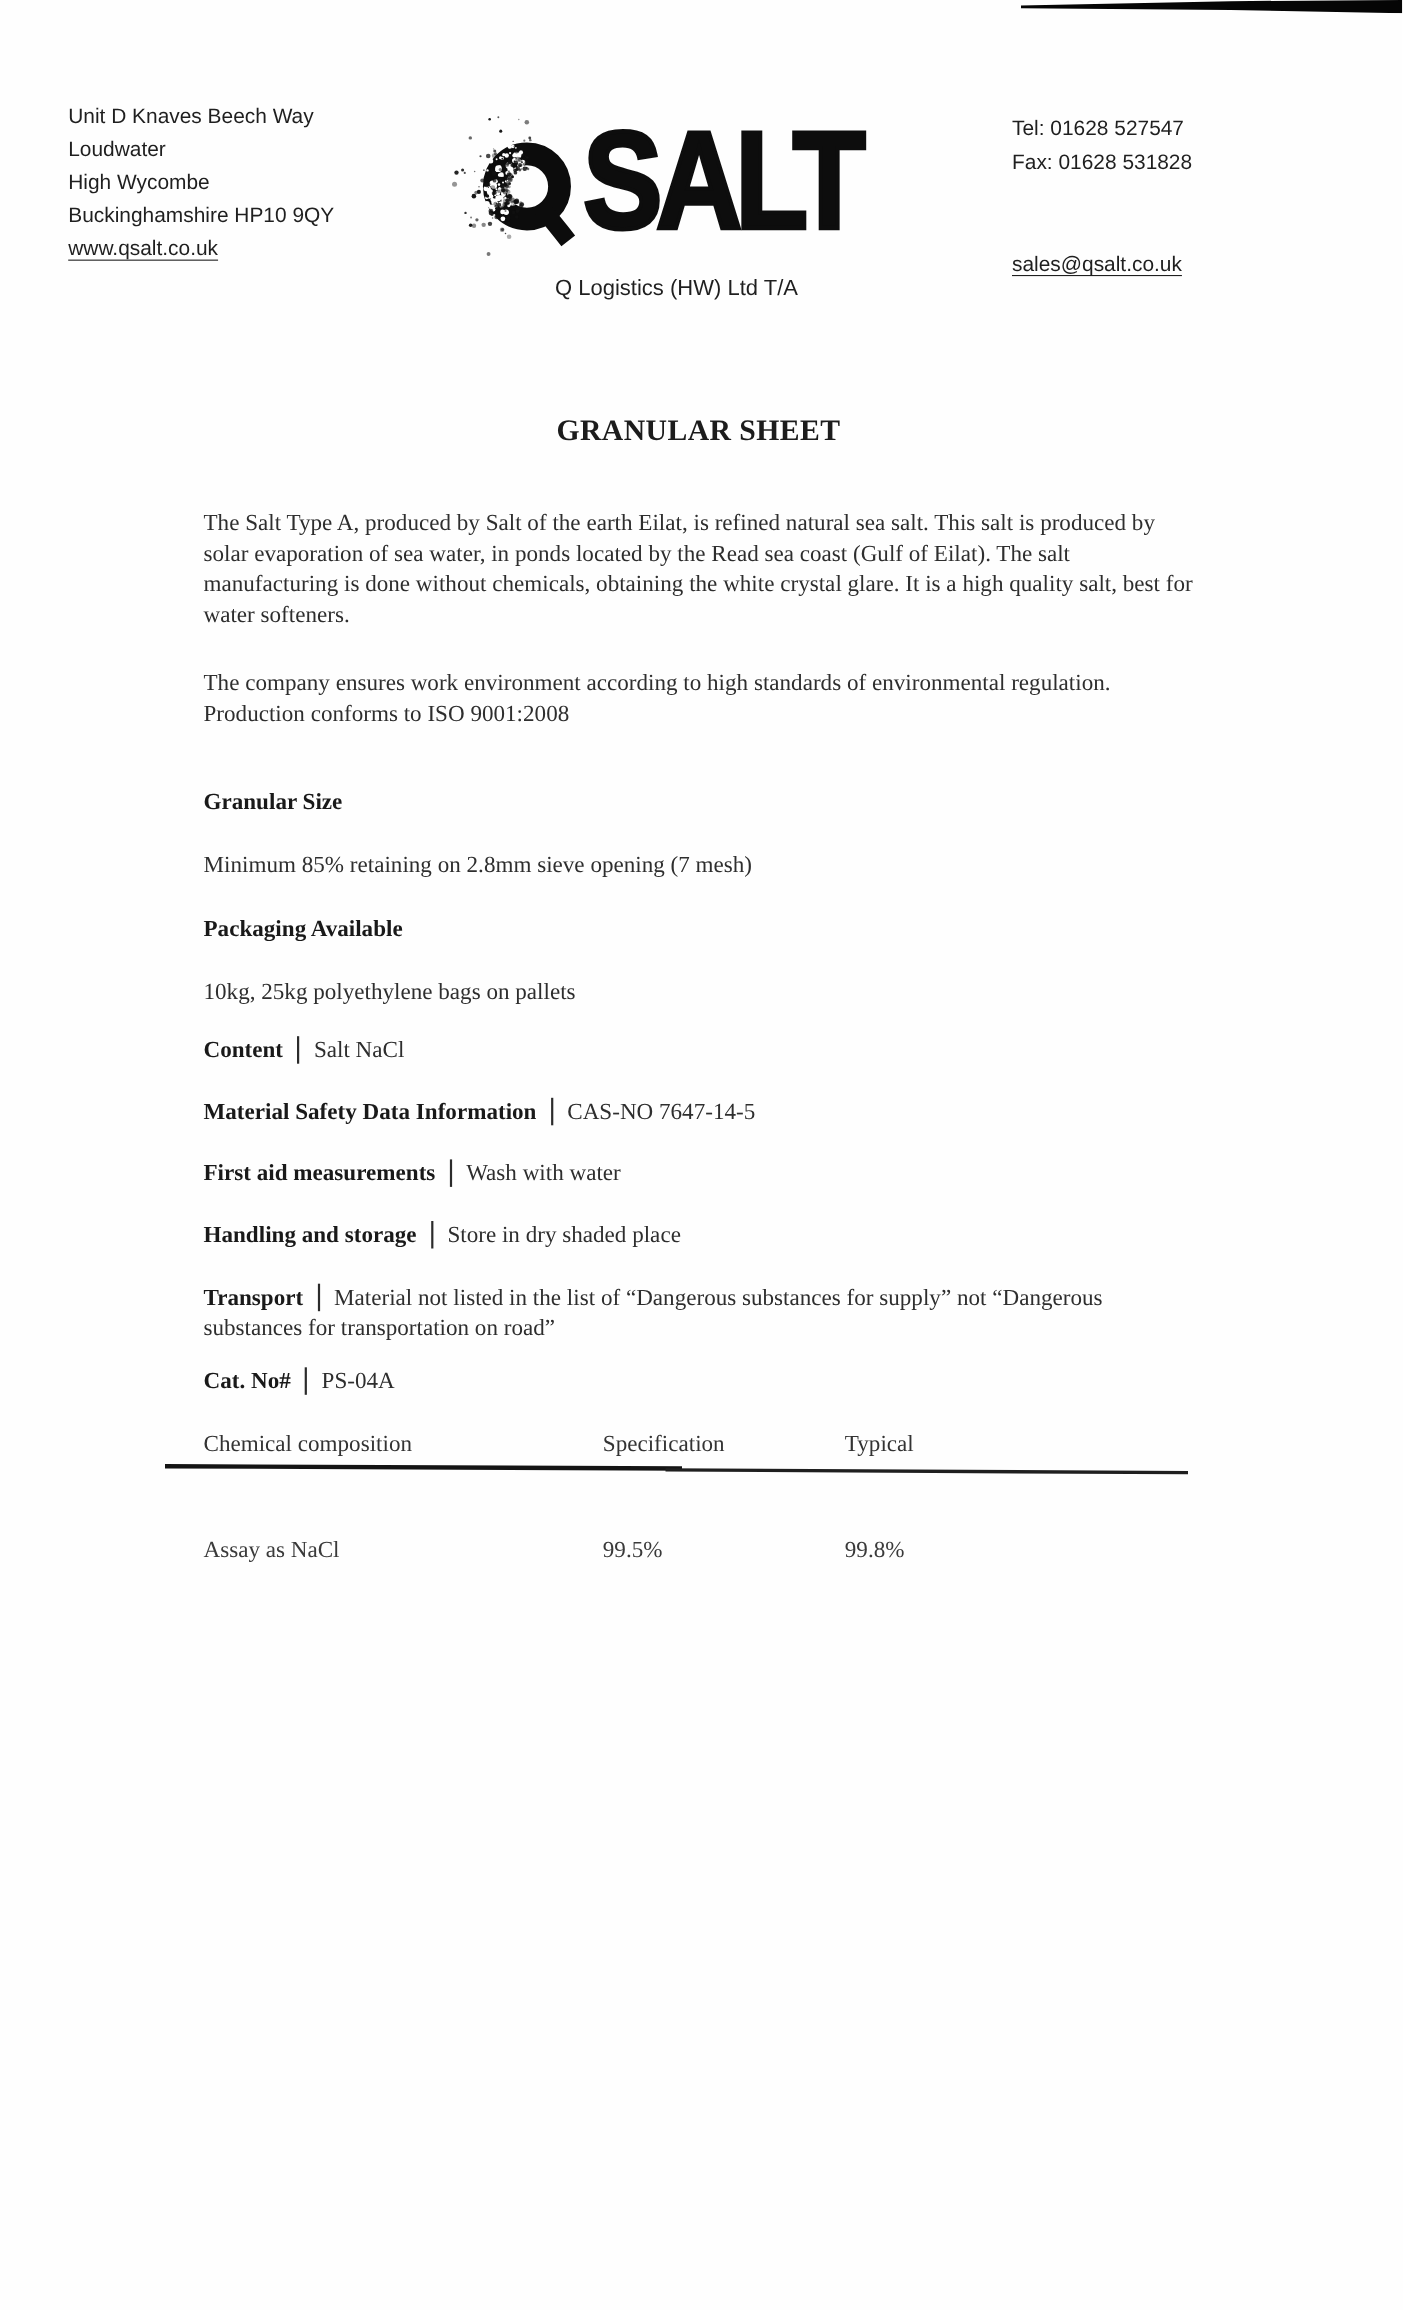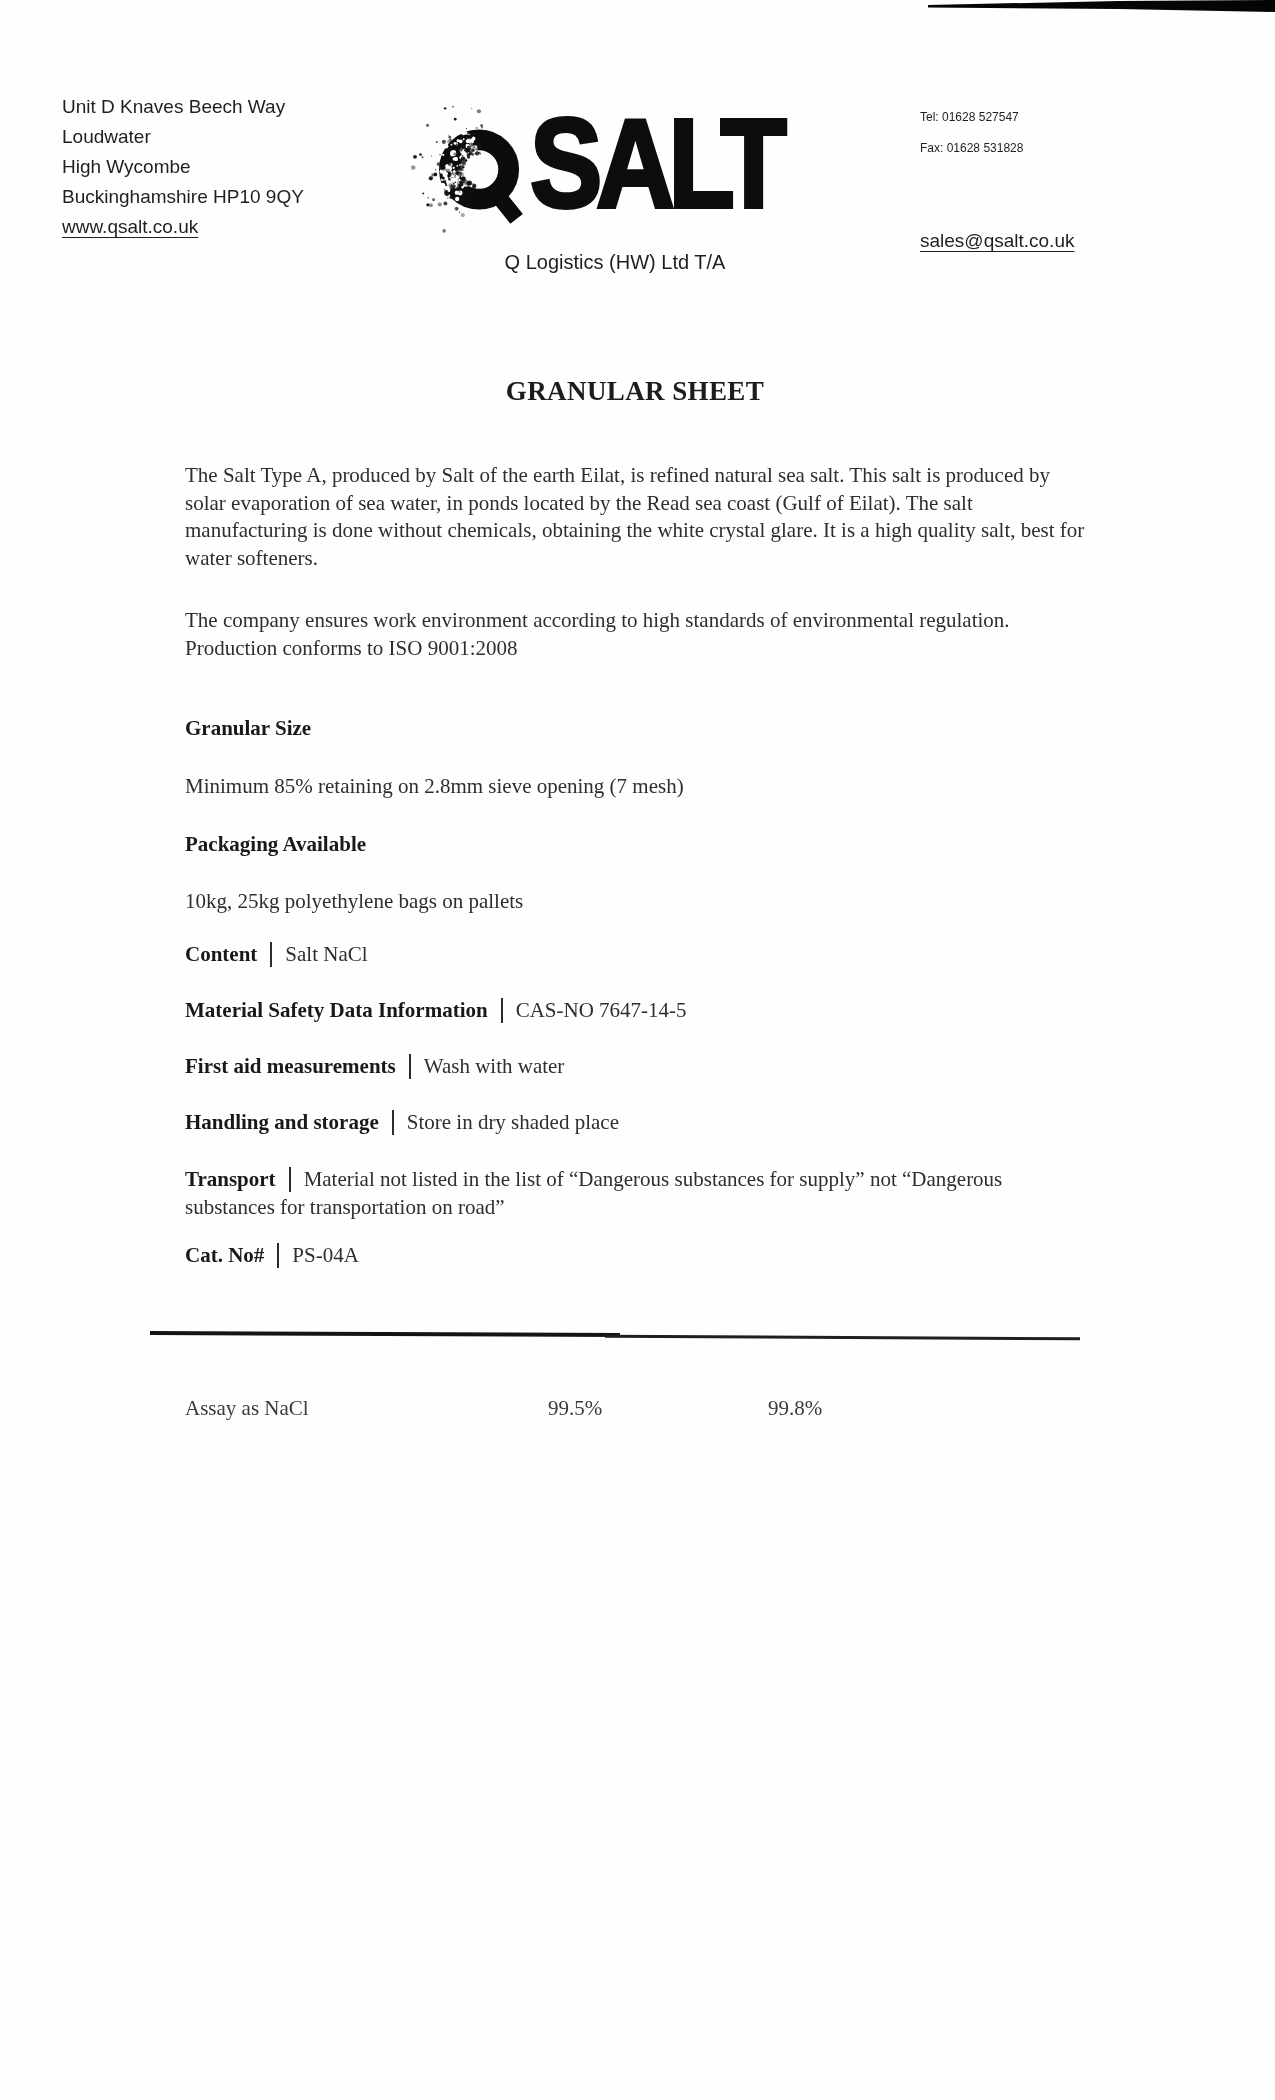--- a/index.html
+++ b/index.html
@@ -6,21 +6,21 @@
   .page { position:relative; width:1275px; height:2100px; background:#fefefe;
           font-family:"Liberation Serif", serif; color:#2e2e2e; overflow:hidden; }
   .abs { position:absolute; }
   .sans { font-family:"Liberation Sans", sans-serif; color:#1f1f1f; }
 
   
   .scan-streak { left:928px; top:0; width:347px; height:13px; background:#050505;
                  clip-path:polygon(0 38%, 55% 8%, 100% 0, 100% 92%, 55% 70%, 0 58%); }
   .address { left:62px; top:92px; font-size:19px; line-height:30px; }
   .website-link, .email-link { text-decoration:underline; text-underline-offset:4px; color:#1f1f1f; cursor:pointer; }
-  .contact { left:920px; top:102px; font-size:12px; line-height:31px; }
+  .contact { left:920px; top:102px; font-size:19px; line-height:31px; }
   .email-wrap { left:920px; top:230px; font-size:19px; }
 
   
   .logo-q { left:398px; top:114px; width:168px; height:114px; }
   .logo-q svg { overflow:visible; }
   .logo-wordmark { left:530px; top:101px; font-family:"Liberation Sans", sans-serif;
                    font-weight:bold; font-size:126px; line-height:1; letter-spacing:-7px;
                    color:#0d0d0d; -webkit-text-stroke:4px #0d0d0d;
                    transform:scaleX(0.86); transform-origin:left top; white-space:nowrap; }
   .logo-tagline { left:430px; top:251px; width:370px; text-align:center; font-size:20px; }
@@ -366,20 +366,25 @@
   </div>
 
   <div class="abs transport-par">
     <span class="spec-label">Transport</span><span class="vbar"></span><span>Material not listed in the list of “Dangerous substances for supply” not “Dangerous substances for transportation on road”</span>
   </div>
 
   <div class="abs spec-row" style="left:185px; top:1243px;">
     <span class="spec-label">Cat. No#</span><span class="vbar"></span><span>PS-04A</span>
   </div>
 
+  <div class="abs tbl-header">
+    <span>Chemical composition</span>
+    <span class="c2">Specification</span>
+    <span class="c3">Typical</span>
+  </div>
   <div class="abs rule-a"></div>
   <div class="abs rule-b"></div>
 
   <div class="abs tbl-row" style="left:185px; top:1360px;margin-top:36px;">
     <span>Assay as NaCl</span>
     <span class="c2">99.5%</span>
     <span class="c3">99.8%</span>
   </div>
 
 </div>

